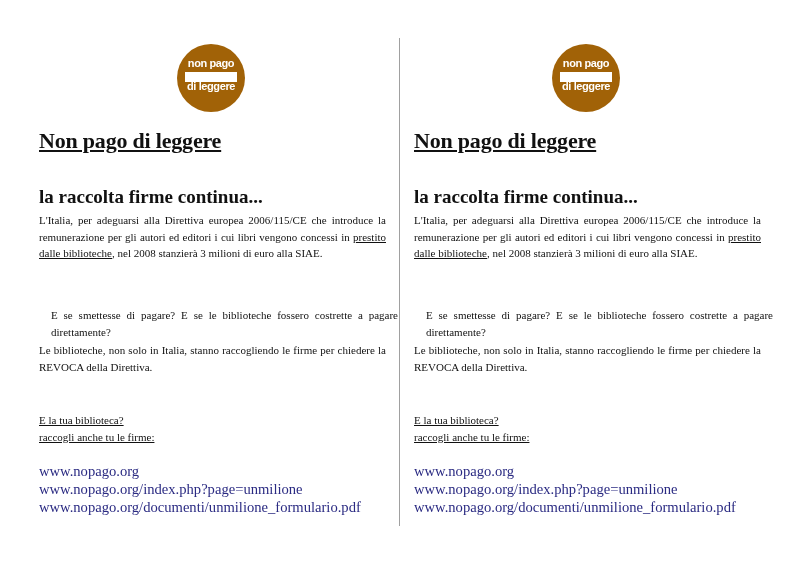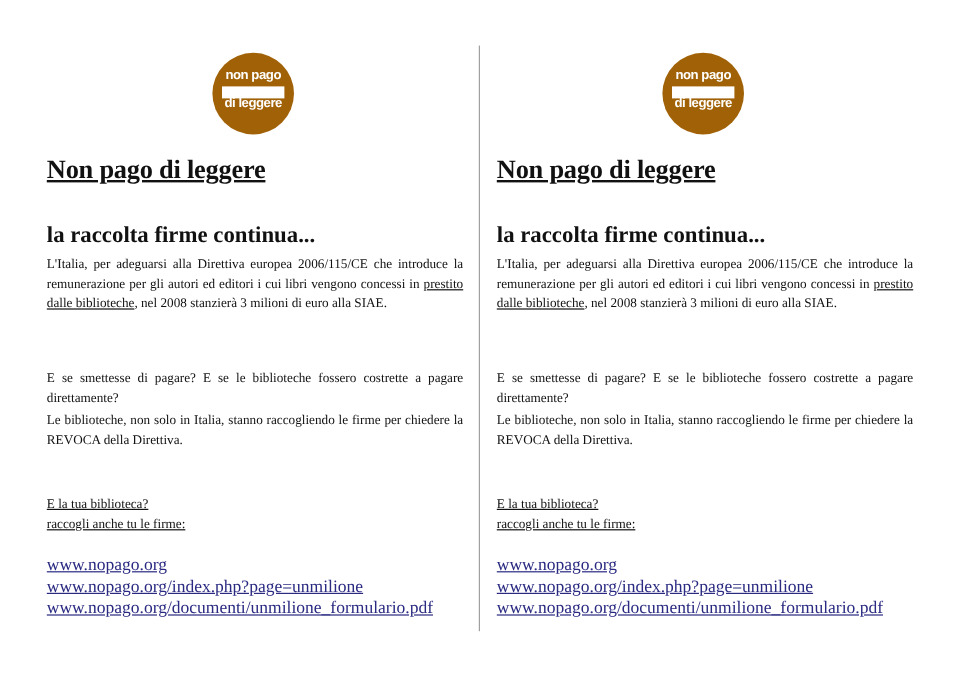--- a/index.html
+++ b/index.html
@@ -12,25 +12,25 @@
           background:#a16207; }
   .logo .t1, .logo .t2 { position:absolute; left:0; width:68px; text-align:center; color:#fff;
           font-family:"Liberation Sans", sans-serif; font-weight:bold; font-size:11px; letter-spacing:-0.4px; }
   .logo .t1 { top:13px; }
   .logo .bar { position:absolute; top:28px; left:8px; width:52px; height:10px; background:#fff; }
   .logo .t2 { top:36px; }
   .title { position:absolute; top:128px; left:0; font-size:22px; font-weight:bold; white-space:nowrap; letter-spacing:-0.2px;text-decoration:underline; }
   .subtitle { position:absolute; top:173px; left:0; font-size:19px; font-weight:bold; white-space:nowrap;margin-top:13px; }
   .p { position:absolute; left:0; width:347px; font-size:11px; line-height:16.6px; text-align:justify; }
   .p1 { top:212px; }
-  .p2 { top:307px; }
+  .p2 { top:307px;margin-left:12px; }
   .p3 { top:342px; }
   .p4 { top:412px; text-align:left;text-decoration:underline; }
   .links { position:absolute; top:462px; left:0; font-size:14.6px; line-height:18px; }
-  .links a { display:block; color:#2a2a82; text-decoration:underline; white-space:nowrap; }
+  .links a { display:block; color:#2a2a82; white-space:nowrap; }
   u { text-decoration:underline; }
   .divider { position:absolute; left:399px; top:38px; width:1px; height:488px; background:#a0a0a0; }
 </style>
 </head>
 <body>
 
 <div class="flyer left">
   <div class="logo">
     <div class="t1">non pago</div>
     <div class="bar"></div>

